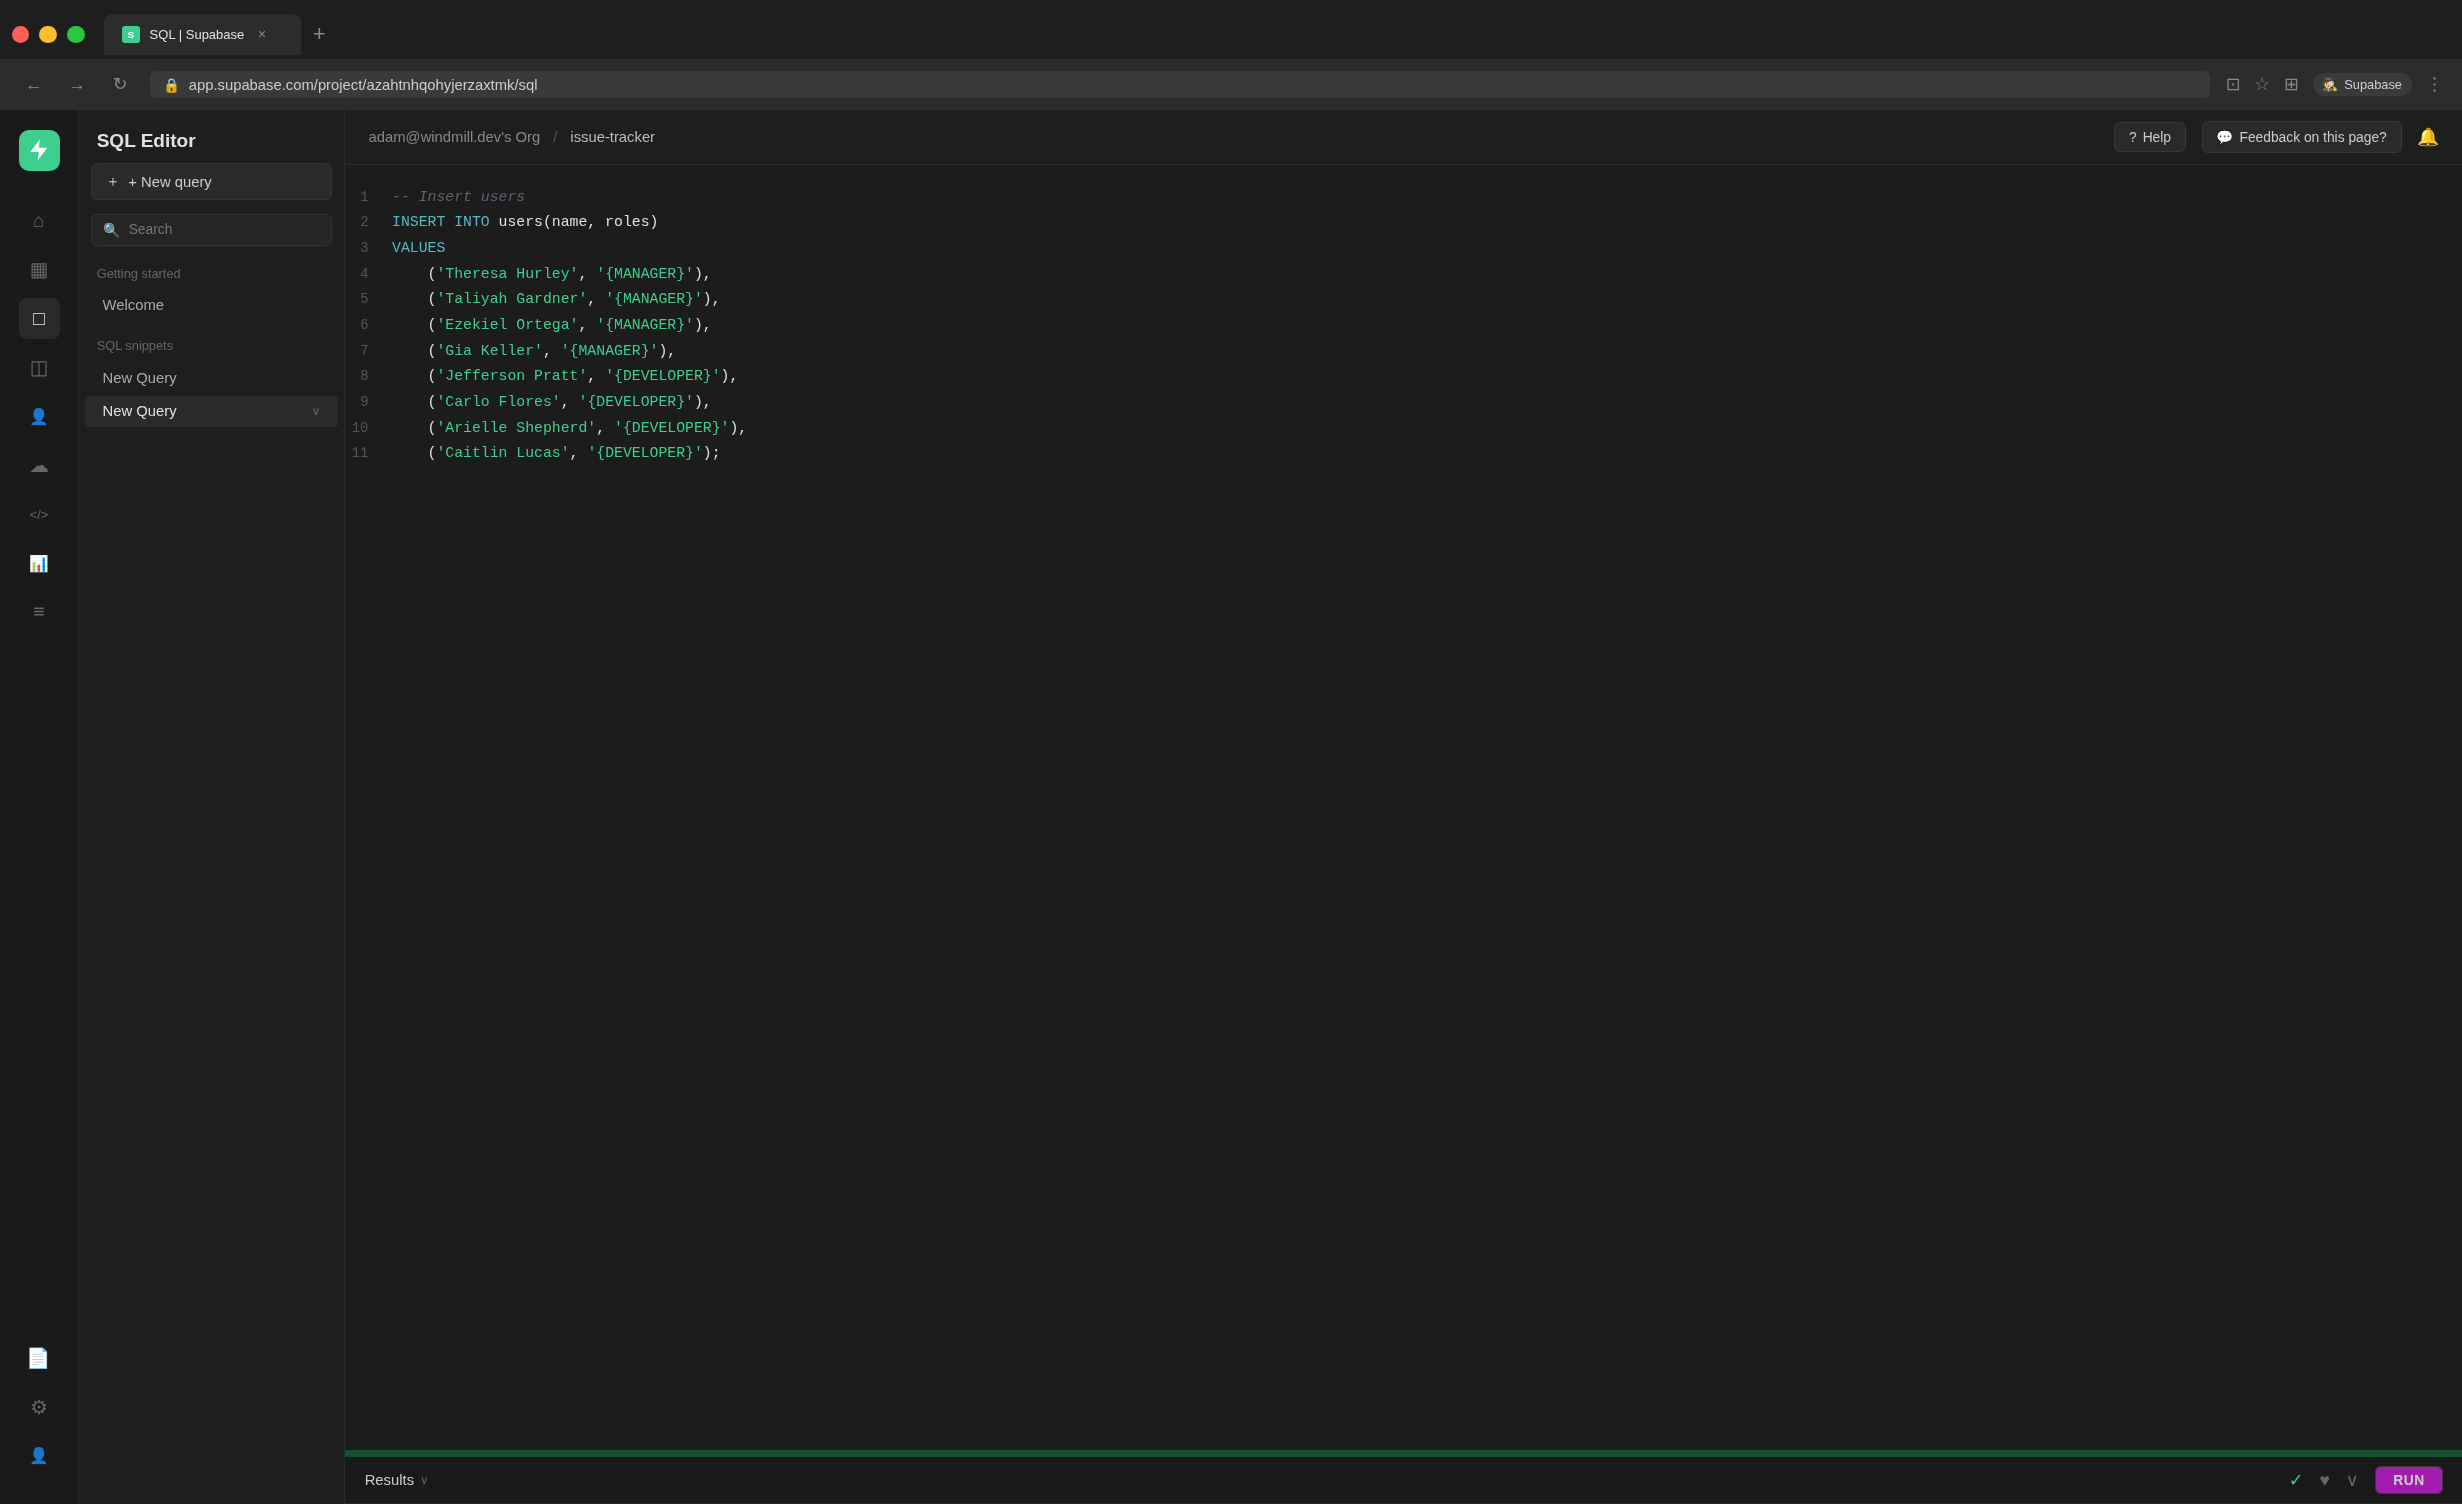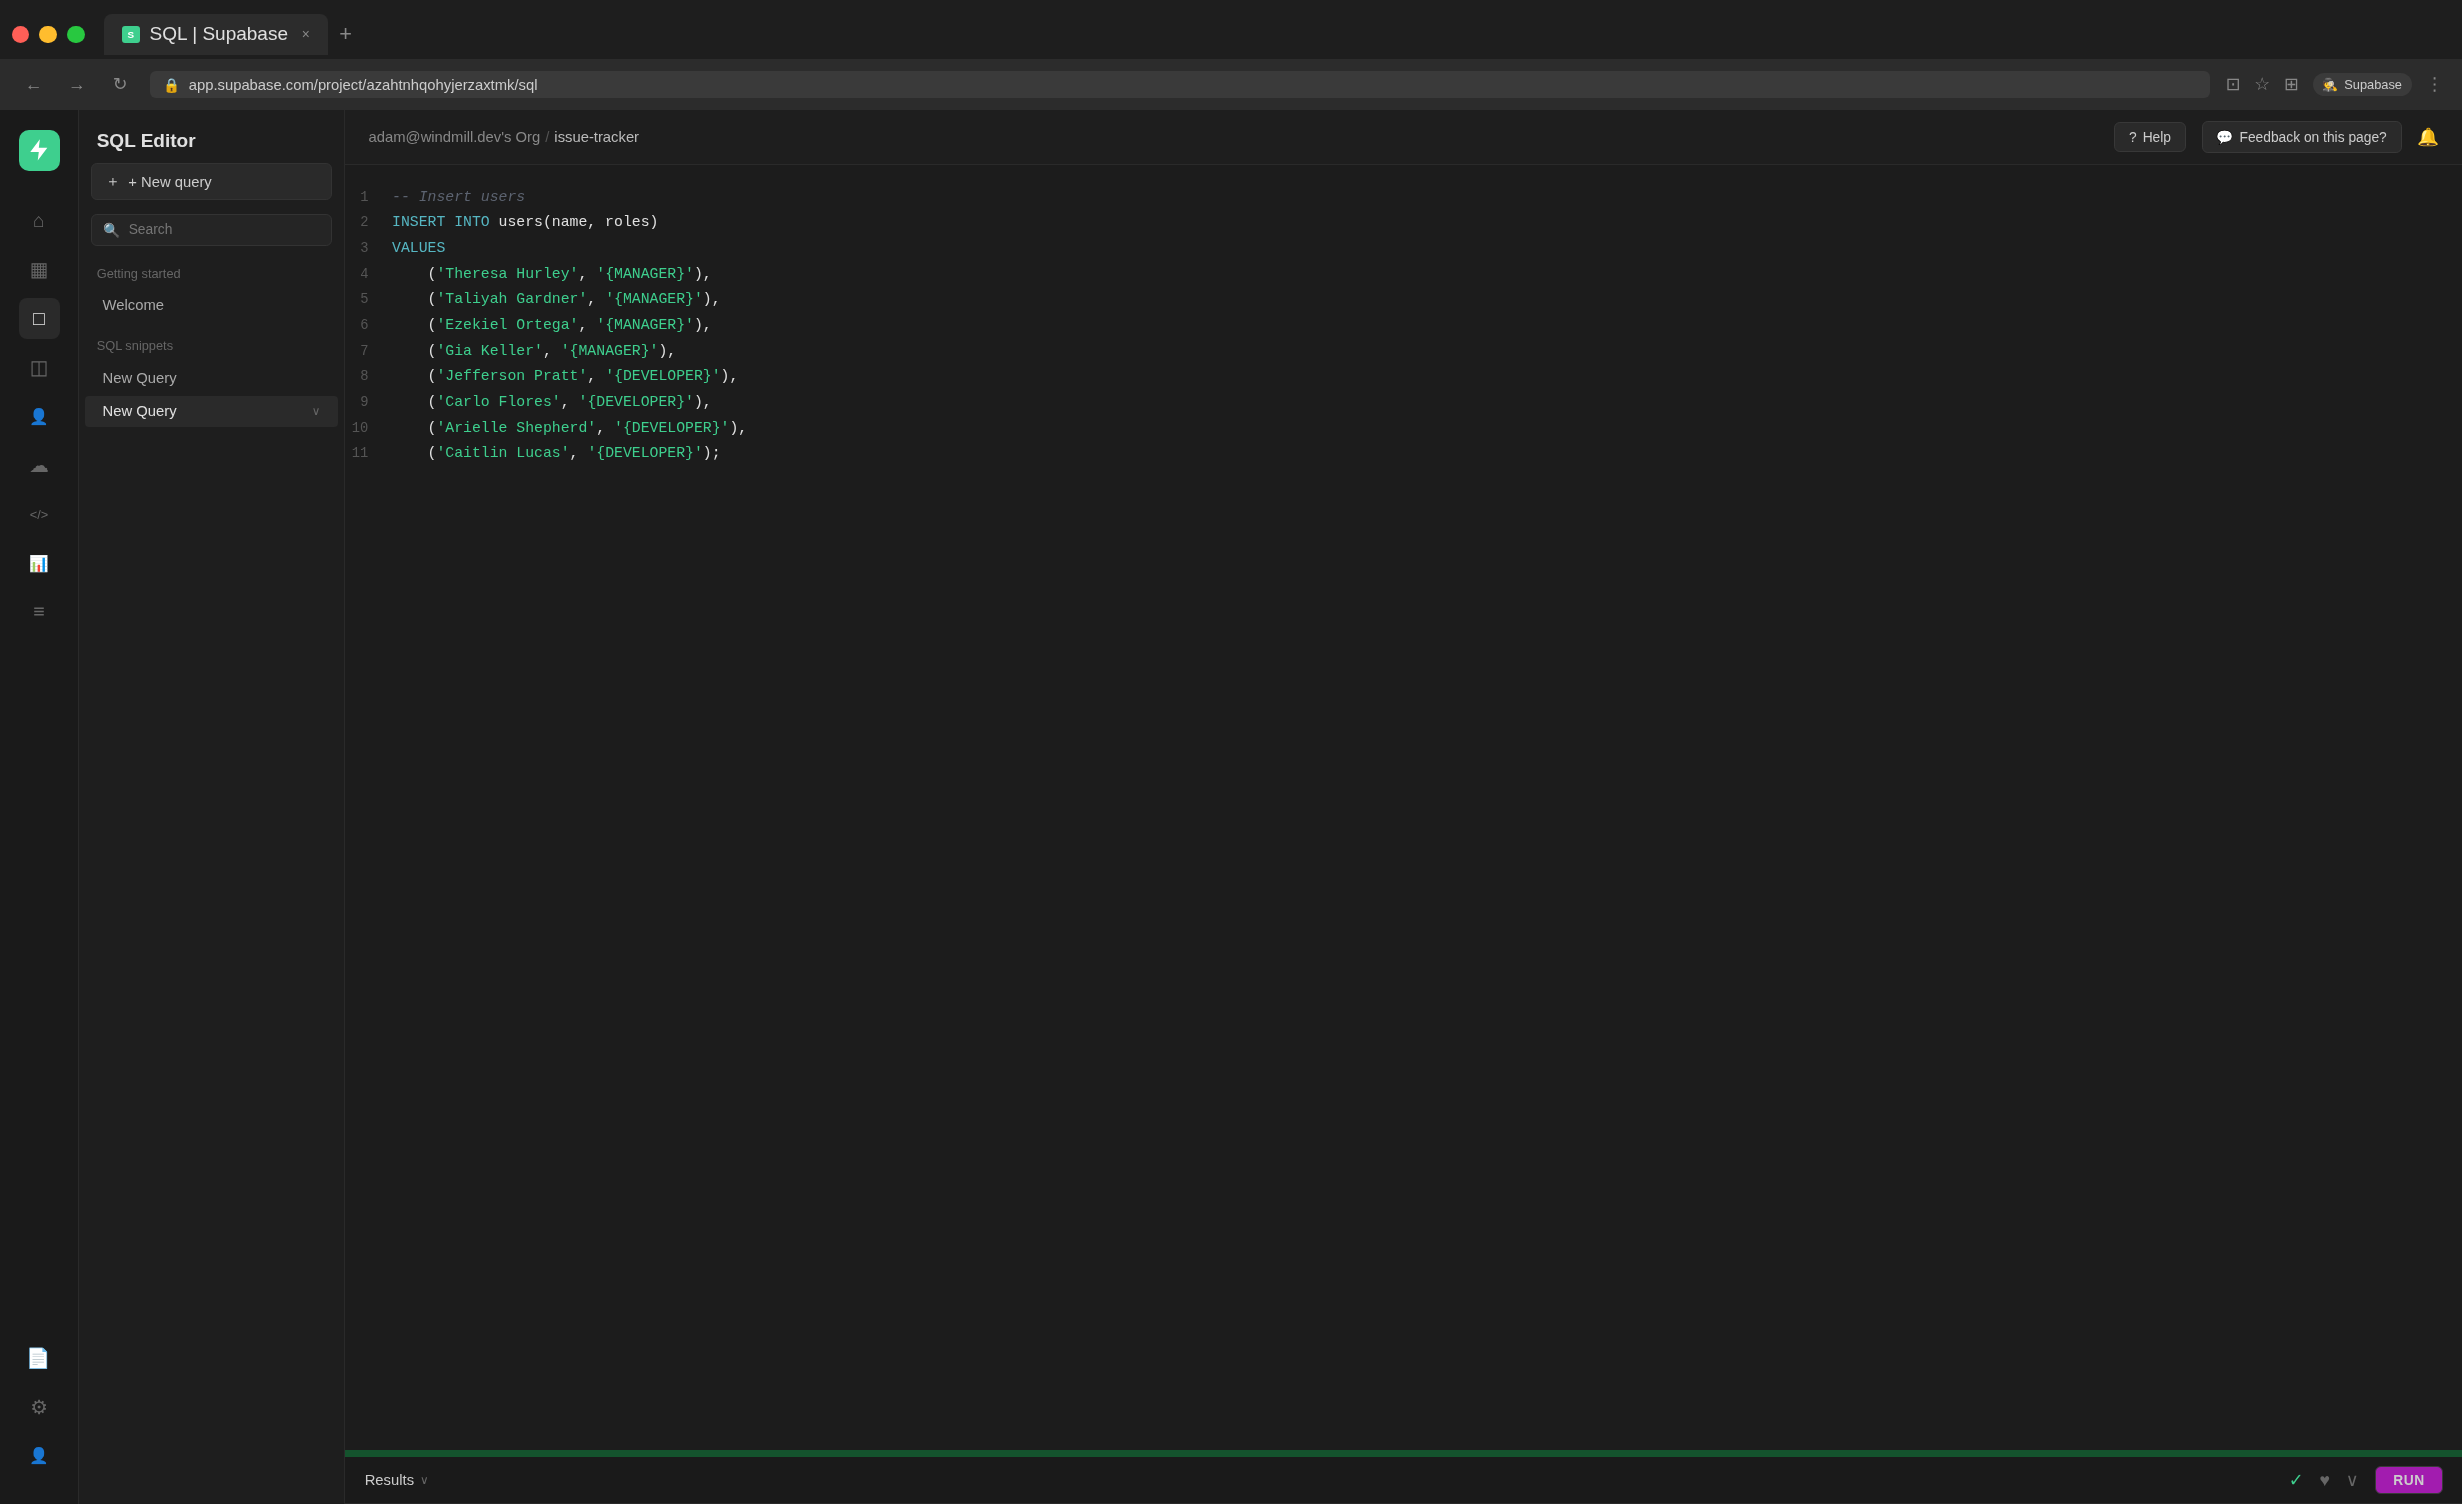--- a/index.html
+++ b/index.html
@@ -62,21 +62,21 @@
       display: flex;
       align-items: center;
       justify-content: center;
       color: white;
       font-size: 9.9px;
       font-weight: bold;
     }
 
     .tab-title {
       color: #e0e0e0;
-      font-size: 19px;
+      font-size: 13px;
     }
 
     .tab-close {
       color: #888;
       font-size: 13.8px;
       cursor: pointer;
       margin-left: 3.9px;
     }
 
     .tab-new {
@@ -300,21 +300,21 @@
       height: 55px;
       border-bottom: 1px solid #2a2a2a;
       gap: 11.8px;
       background: #1e1e1e;
       flex-shrink: 0;
     }
 
     .breadcrumb {
       display: flex;
       align-items: center;
-      gap: 5px;
+      gap: 13px;
       color: #888;
       font-size: 14.8px;
     }
 
     .breadcrumb-sep {
       color: #555;
     }
 
     .breadcrumb-current {
       color: #bbb;

